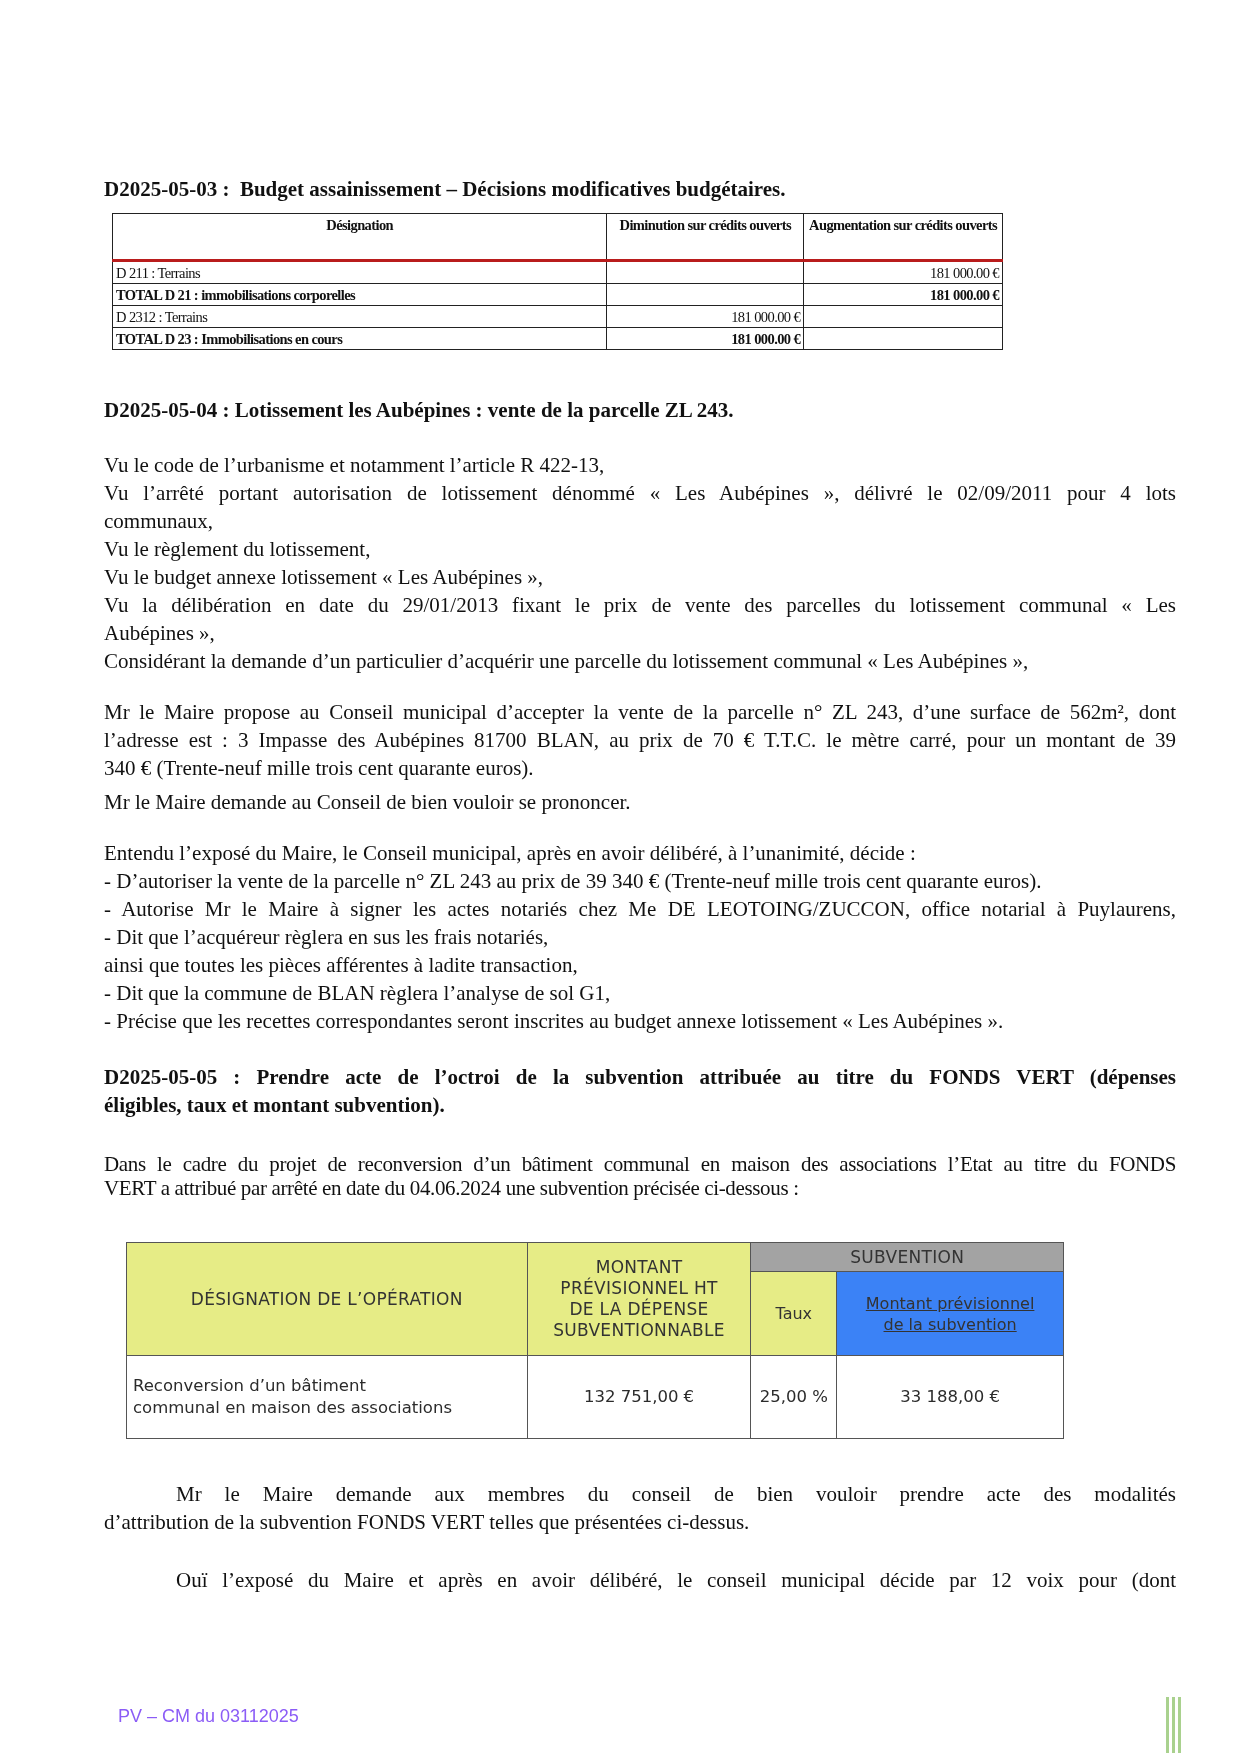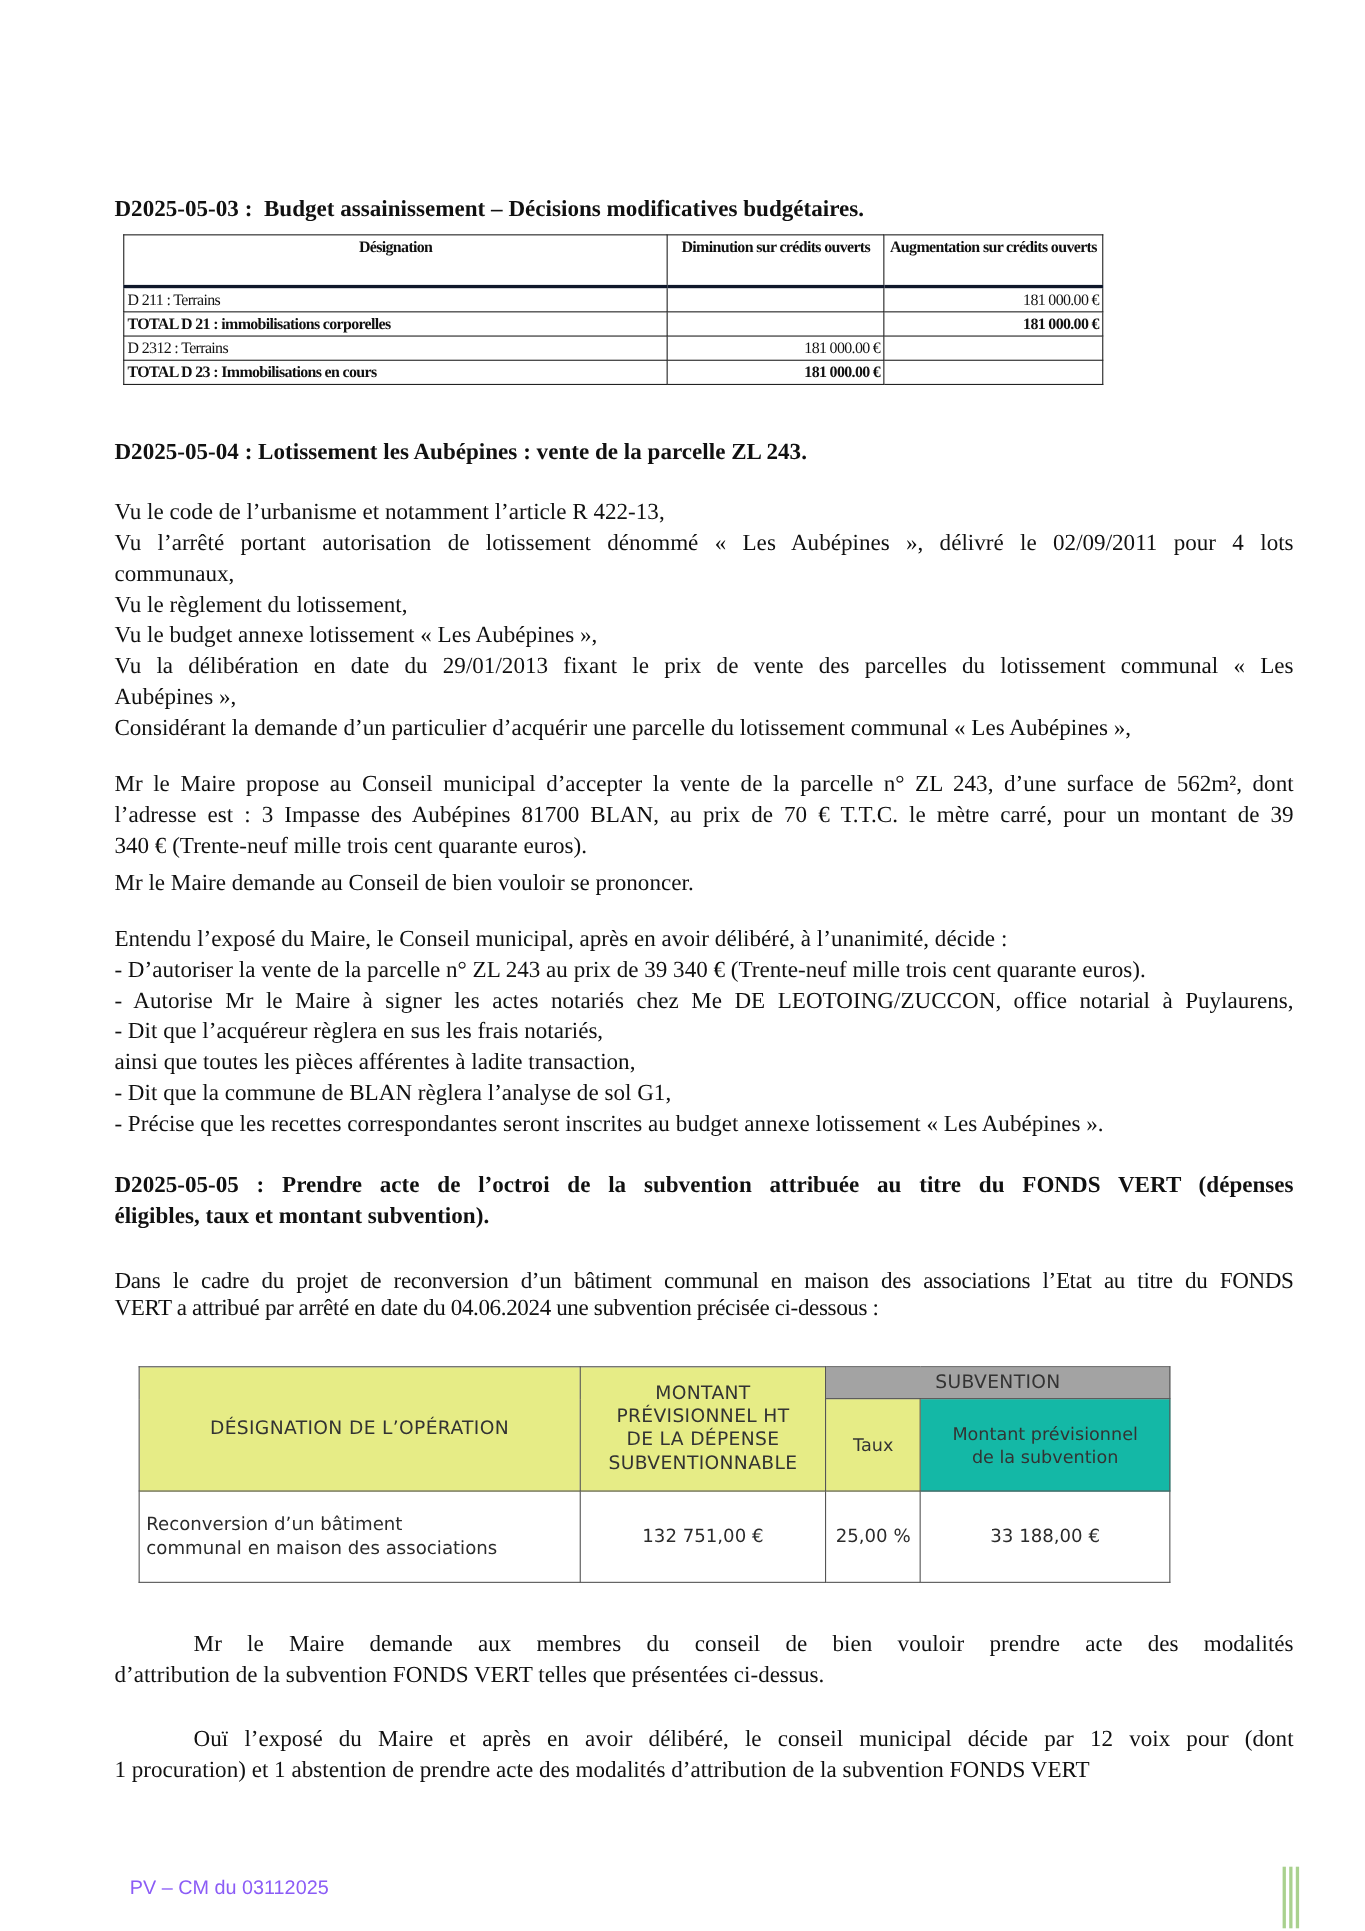--- a/index.html
+++ b/index.html
@@ -11,21 +11,21 @@
   .p.tight { line-height: 24px; letter-spacing: -0.35px; }
   .line { display: block; white-space: nowrap; }
   .just { display: block; text-align: justify; text-align-last: justify; white-space: normal; }
   .indent { text-indent: 72px; }
 
   
   #t1 { left: 112px; top: 213px; width: 891px; border-collapse: collapse;
         font-family: "Liberation Serif", serif; font-size: 14.5px; letter-spacing: -0.6px; }
   #t1 td, #t1 th { border: 1.5px solid #222; padding: 0 3px; height: 21px; line-height: 20px; }
   #t1 th { font-weight: bold; text-align: center; vertical-align: top; height: 44px; line-height: 20px;
-           border-bottom: 3px solid #0f172a; padding-top: 1px; }
+           border-bottom: 3px solid #b91c1c; padding-top: 1px; }
   #t1 td.num { text-align: right; }
   #t1 tr.total td { font-weight: bold; }
   #t1 col.c1 { width: 495px; } #t1 col.c2 { width: 197px; } #t1 col.c3 { width: 199px; }
 
   
   #t2 { left: 126px; top: 1242px; width: 938px; border-collapse: collapse;
         font-family: "DejaVu Sans", sans-serif; color: #2b2b2b; }
   #t2 th, #t2 td { border: 1px solid #555; }
   #t2 th { background: #e6ec86; font-weight: normal; text-align: center; font-size: 17px; line-height: 21px;
            letter-spacing: 0.3px; color: #333; }
@@ -133,21 +133,21 @@
     <th rowspan="2" style="background: rgb(230, 236, 134);">
       <span class="line">MONTANT</span>
       <span class="line">PRÉVISIONNEL HT</span>
       <span class="line">DE LA DÉPENSE</span>
       <span class="line">SUBVENTIONNABLE</span>
     </th>
     <th colspan="2" class="sub" style="background: #a3a3a3;">SUBVENTION</th>
   </tr>
   <tr>
     <th class="small" style="background: rgb(230, 236, 134);">Taux</th>
-    <th class="small" style="background: #14b8a6;">
+    <th class="small" style="background: #3b82f6; text-decoration: underline;">
       <span class="line">Montant prévisionnel</span>
       <span class="line">de la subvention</span>
     </th>
   </tr>
   <tr>
     <td class="left">
       <span class="line">Reconversion d’un bâtiment</span>
       <span class="line">communal en maison des associations</span>
     </td>
     <td>132 751,00 €</td>
@@ -157,21 +157,20 @@
 </tbody>
   </table>
 
 <div class="abs p" style="left:104px; top:1480px; width:1072px;">
   <span class="just indent">Mr le Maire demande aux membres du conseil de bien vouloir prendre acte des modalités</span>
   <span class="line">d’attribution de la subvention FONDS VERT telles que présentées ci-dessus.</span>
 </div>
 
 <div class="abs p" style="left:104px; top:1566px; width:1072px;">
   <span class="just indent">Ouï l’exposé du Maire et après en avoir délibéré, le conseil municipal décide par 12 voix pour (dont</span>
-  <span class="line">1 procuration) et 1 abstention de prendre acte des modalités d’attribution de la subvention FONDS VERT</span>
 </div>
 
 <div class="abs footer">PV – CM du 03112025</div>
 <div>
   <div class="bar" style="left: 1166px; background: rgb(169, 209, 142);"></div>
   <div class="bar" style="left: 1172px; background: rgb(169, 209, 142);"></div>
   <div class="bar" style="left: 1178px; background: rgb(169, 209, 142);"></div>
 </div>
 
 </body></html>

